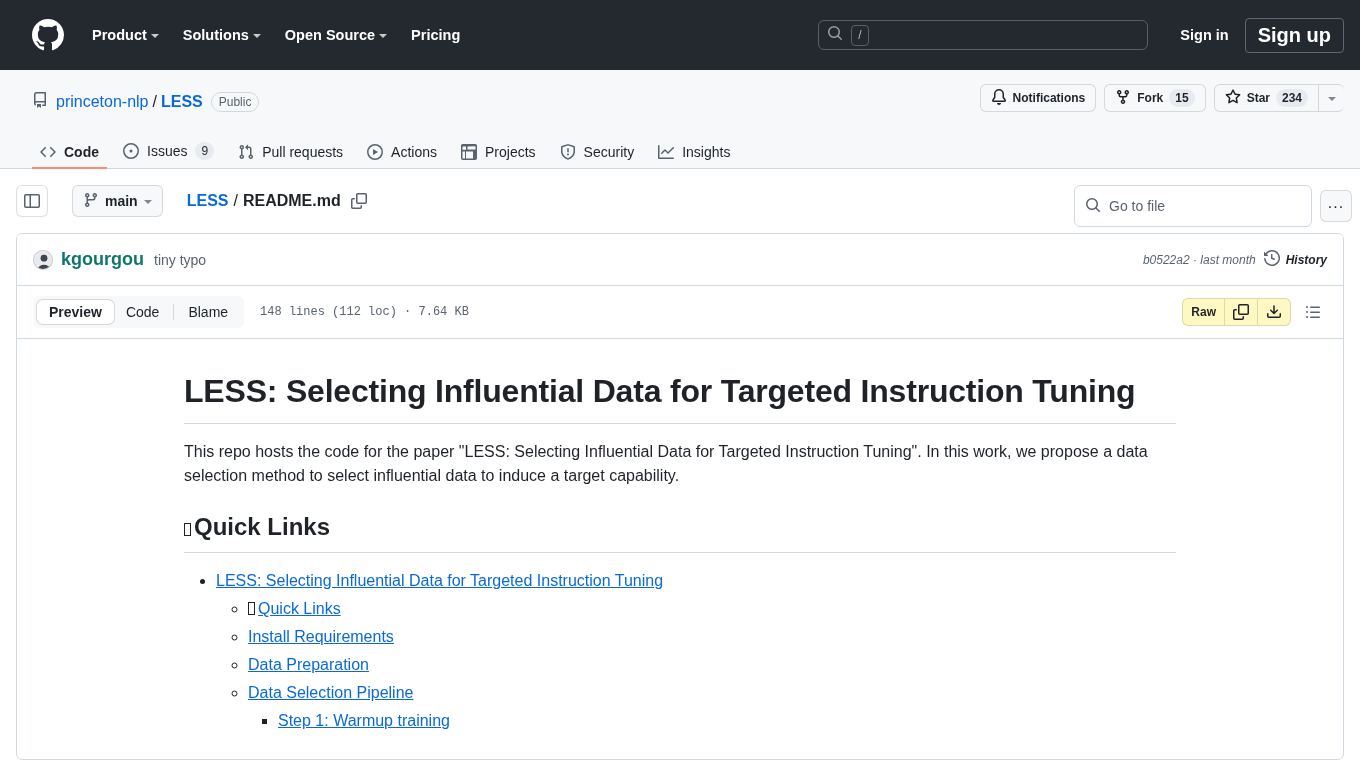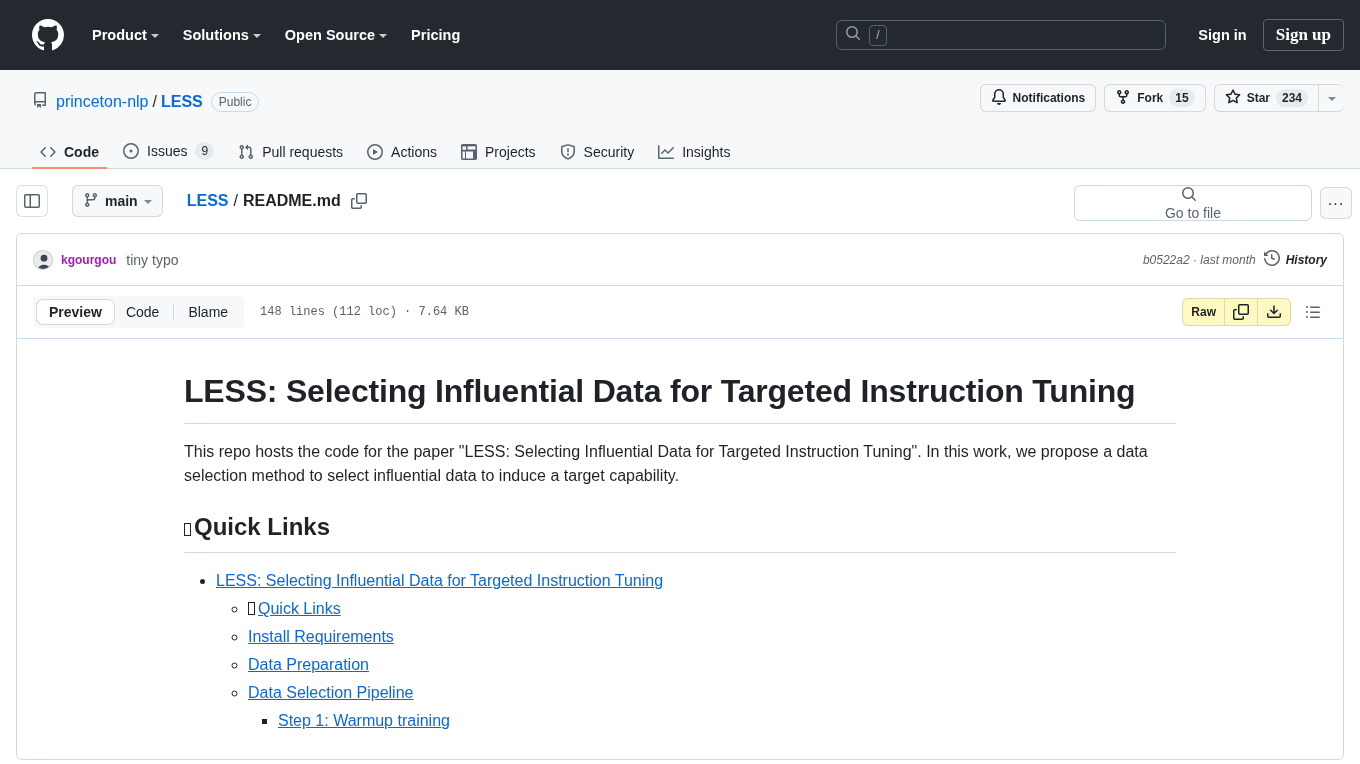--- a/index.html
+++ b/index.html
@@ -75,28 +75,27 @@
     color: #ffffff;
     font-size: 14.5px;
     font-weight: 600;
     padding: 6px 16px;
     margin-left: 16px;
     cursor: pointer;
     white-space: nowrap;
   }
   .signup-btn {
     color: #ffffff;
-    font-size: 17px;
+    font-size: 20px;
     font-weight: 600;
     padding: 5px 12px;
     border: 1px solid #606771;
     border-radius: 4px;
     cursor: pointer;
     white-space: nowrap;
-    font-family: Liberation Serif, serif;
   }
 
   
   .repo-header {
     background: #f6f8fa;
     border-bottom: 1px solid #d1d9e0;
     padding: 16px 32px 0;
     position: relative;
   }
   .repo-title-row {
@@ -227,27 +226,26 @@
   .bc-current { color: #1f2328; font-weight: 600; }
   .copy-path {
     margin-left: 10px; cursor: pointer; color: #59636e;
     display: flex; align-items: center;
   }
   .file-nav-right {
     position: absolute; right: 8px; top: 16px;
     display: flex; align-items: center; gap: 8px;
   }
   .goto-file {
-    width: 238px; height: 36px;
+    width: 238px; height: 42px;
     border: 1px solid #d1d9e0;
     border-radius: 6px;
     display: flex; align-items: center;
     padding: 0 10px;
     background: #ffffff;
-    flex-direction: column;
   }
   .goto-file .mag { margin-right: 8px; color: #59636e; flex: none; }
   .goto-file span { font-size: 14px; color: #59636e; }
   .kebab-btn {
     width: 32px; height: 32px;
     border: 1px solid rgba(31,35,40,0.15);
     border-radius: 6px;
     background: #f6f8fa;
     display: flex; align-items: center; justify-content: center;
     cursor: pointer;
@@ -273,21 +271,21 @@
     border-bottom: 1px solid #d1d9e0;
     position: relative;
   }
   .avatar {
     width: 20px; height: 20px; border-radius: 50%;
     flex: none; margin-right: 8px;
     background: #ddd;
     overflow: hidden;
     border: 1px solid rgba(0,0,0,0.08);
   }
-  .commit-author { font-size: 12px; font-weight: 600; color: #a21caf; cursor: pointer; text-align: right; }
+  .commit-author { font-size: 18px; font-weight: 600; color: #0f766e; cursor: pointer; text-align: right; }
   .commit-msg { font-size: 14px; color: #59636e; margin-left: 10px; cursor: pointer; }
   .commit-right {
     position: absolute; right: 16px;
     display: flex; align-items: center; gap: 8px; font-style: italic;
   }
   .commit-meta { font-size: 12px; color: #59636e; }
   .commit-meta .hash { cursor: pointer; }
   .history-link {
     display: flex; align-items: center; gap: 6px;
     font-size: 12px; font-weight: 600; color: #1f2328; cursor: pointer;

